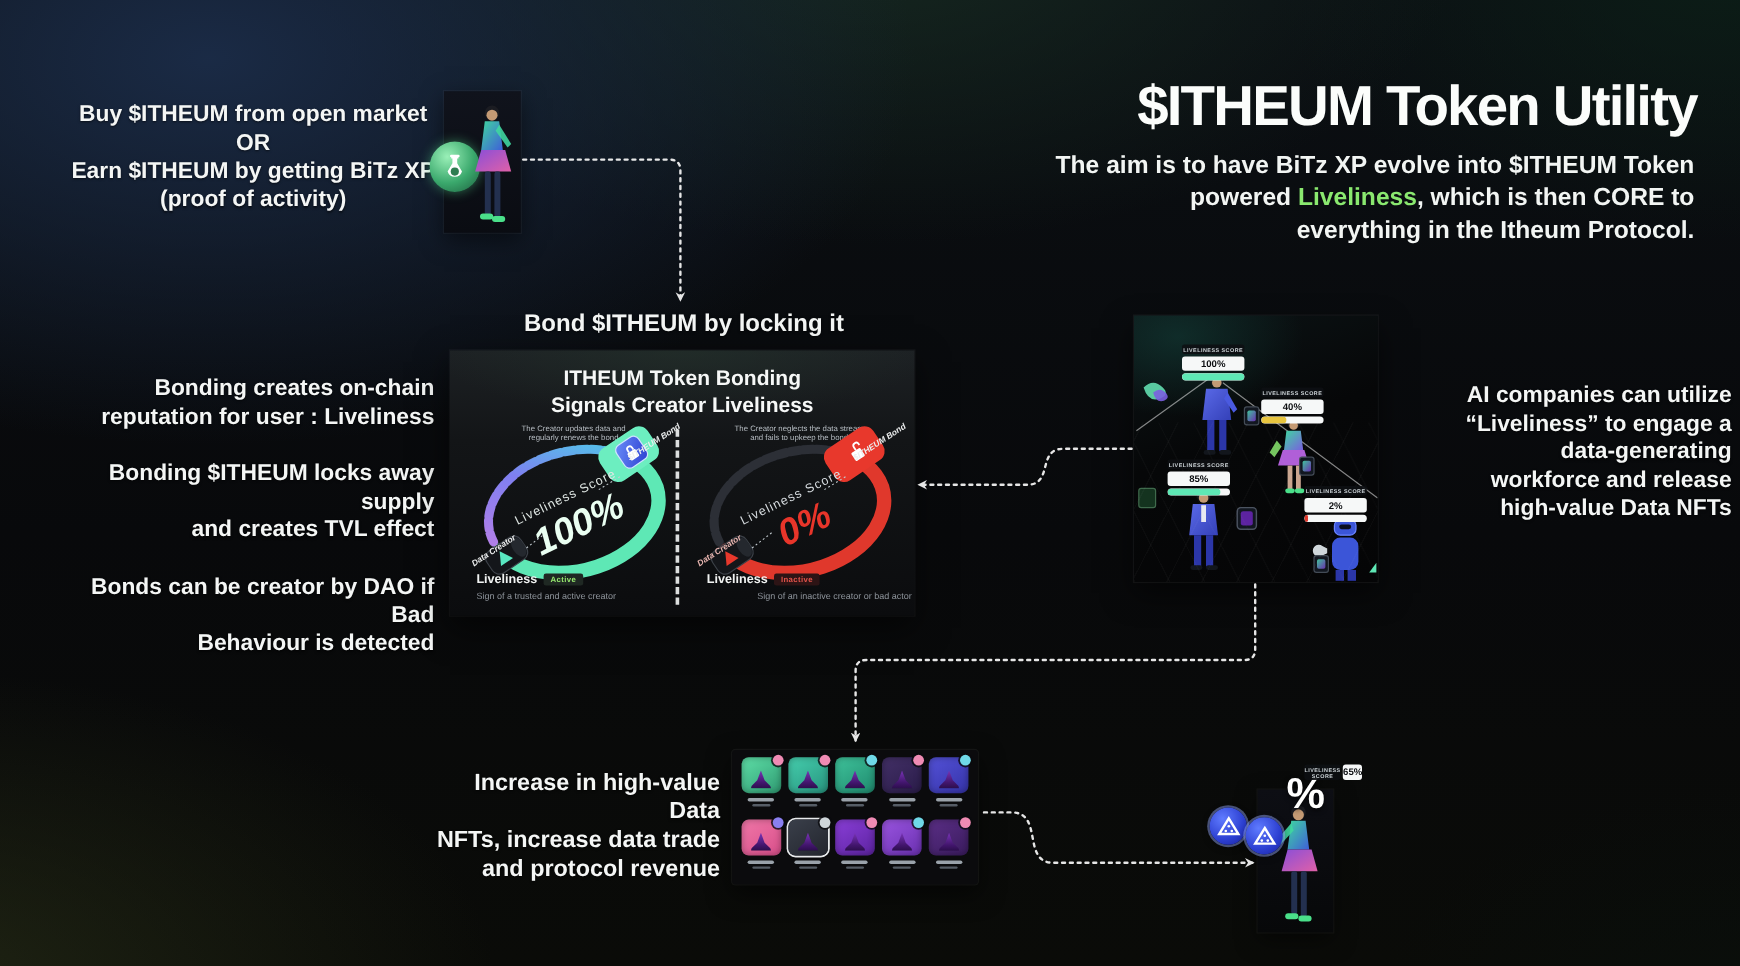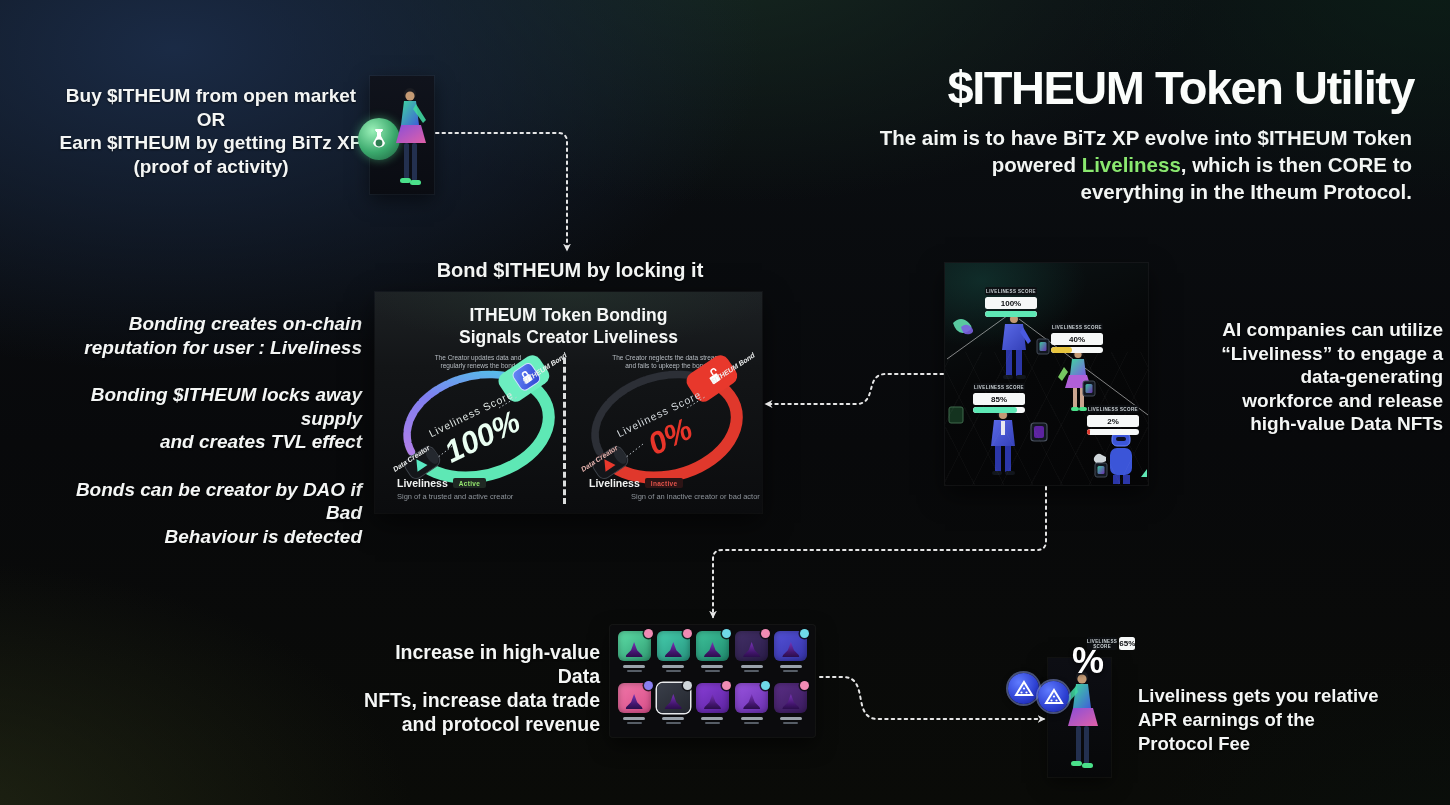--- a/index.html
+++ b/index.html
@@ -18,21 +18,21 @@
   .pre{white-space:pre-line;}
   .note{font-weight:bold;font-size:19px;line-height:23.5px;color:#f4f6f5;text-shadow:0 1px 2px rgba(0,0,0,.6);}
   
   .title{right:36px;top:60px;width:620px;text-align:right;font-weight:bold;font-size:47px;letter-spacing:-1.5px;color:#fbfdfb;}
   .subtitle{right:38px;top:124px;width:560px;text-align:right;font-weight:bold;font-size:20.5px;line-height:27px;color:#f2f5f3;}
   .subtitle .hl{font-weight:bold;}
   
   .buy-node{left:55px;top:84px;width:312px;text-align:center;}
   .bond-node{left:400px;top:259px;width:340px;text-align:center;font-size:20px;}
   .left-notes{left:38px;top:312px;width:324px;text-align:right;}
-  .left-notes .p{margin-bottom:24px;font-style:italic;}
+  .left-notes .p{margin-bottom:24px;}
   .ai-note{left:1163px;top:318px;width:280px;text-align:right;}
   .nft-note{left:358px;top:640px;width:242px;text-align:right;font-size:19.5px;line-height:24px;}
   .apr-note{left:1138px;top:684px;width:260px;text-align:left;font-size:18.5px;line-height:24px;}
   
   .img-panel{background:linear-gradient(180deg,#10131c,#0a0c12);box-shadow:0 0 0 1px rgba(255,255,255,.04),0 6px 18px rgba(0,0,0,.5);}
   .char1-panel{left:370px;top:76px;width:64px;height:118px;}
   .apr-char-panel{left:1048px;top:658px;width:63px;height:119px;background:linear-gradient(180deg,#0d0e14,#070809);}
   .flask-coin{left:-12px;top:42px;width:42px;height:42px;border-radius:50%;
     background:radial-gradient(circle at 35% 30%, #9af0b8, #3aa86c 55%, #1d5c3d);
     box-shadow:0 0 10px rgba(90,230,150,.45);display:flex;align-items:center;justify-content:center;}
@@ -490,23 +490,20 @@
       </svg>
   </div>
   <div class="abs apr-badge">
     <div class="score-label">LIVELINESS SCORE</div>
     <div class="score-value">65%</div>
     <div class="score-bar">
         <div class="score-fill" style="width: 65%; background: rgb(232, 197, 63);"></div>
       </div>
   </div>
 
-  <div class="abs apr-note note pre">Liveliness gets you relative
-APR earnings of the
-Protocol Fee</div>
 
   <svg class="connectors" width="1450" height="805" viewBox="0 0 1450 805">
     <defs>
       <marker id="arw" markerWidth="9" markerHeight="9" refX="6.5" refY="4" orient="auto" markerUnits="userSpaceOnUse">
         <path d="M0,0 L8,4 L0,8 L2.5,4 z" fill="#f2f2f2"></path>
       </marker>
     </defs>
     <g fill="none" stroke="#f2f2f2" stroke-width="2" stroke-dasharray="2.5 4" stroke-linecap="round" opacity=".95">
       <path d="M436,133 H558 Q567,133 567,142 V250" marker-end="url(#arw)"></path>
       <path d="M943,374 H886 C864,374 878,404 856,404 H766" marker-end="url(#arw)"></path>

